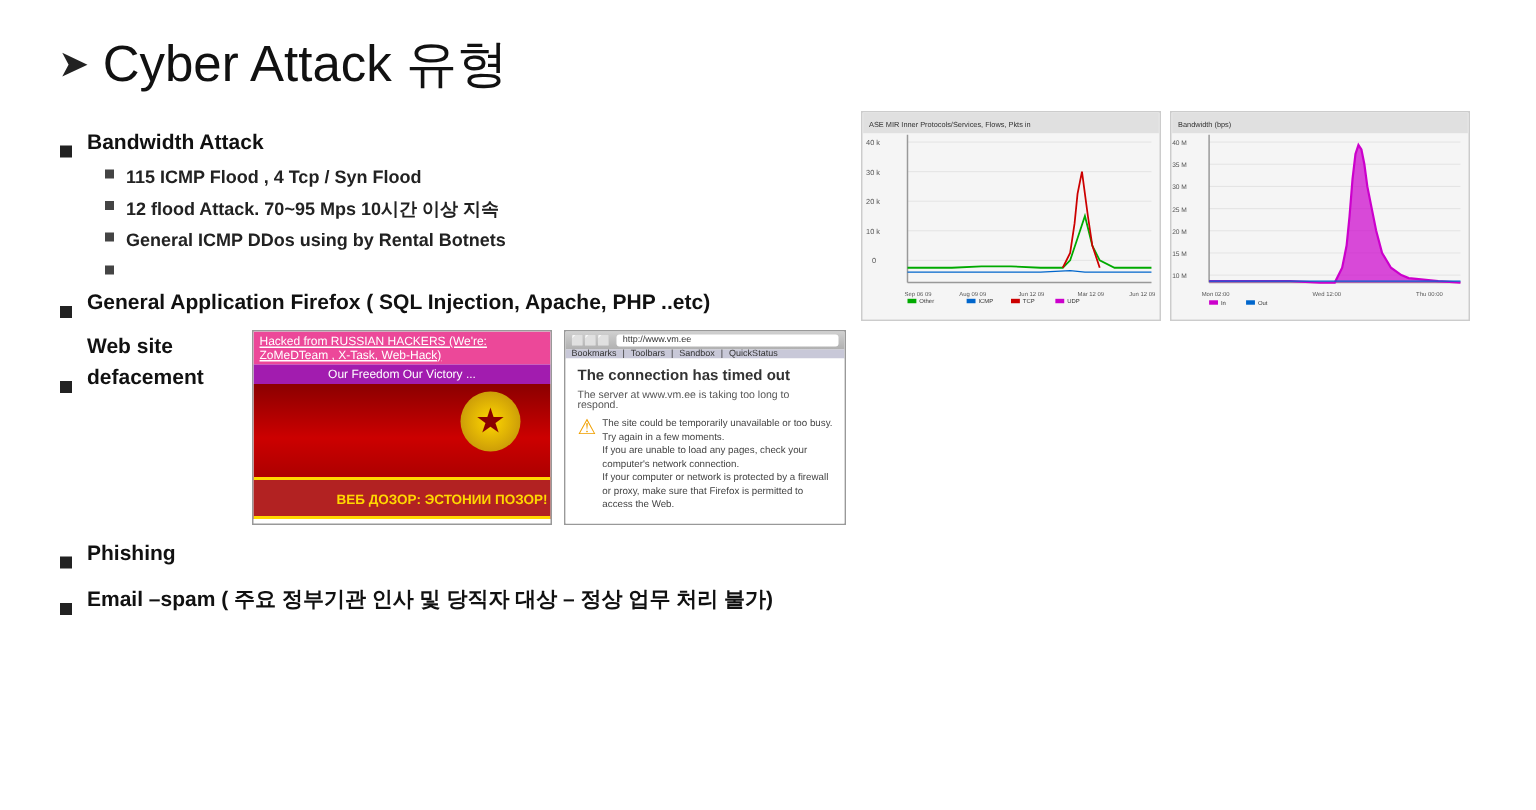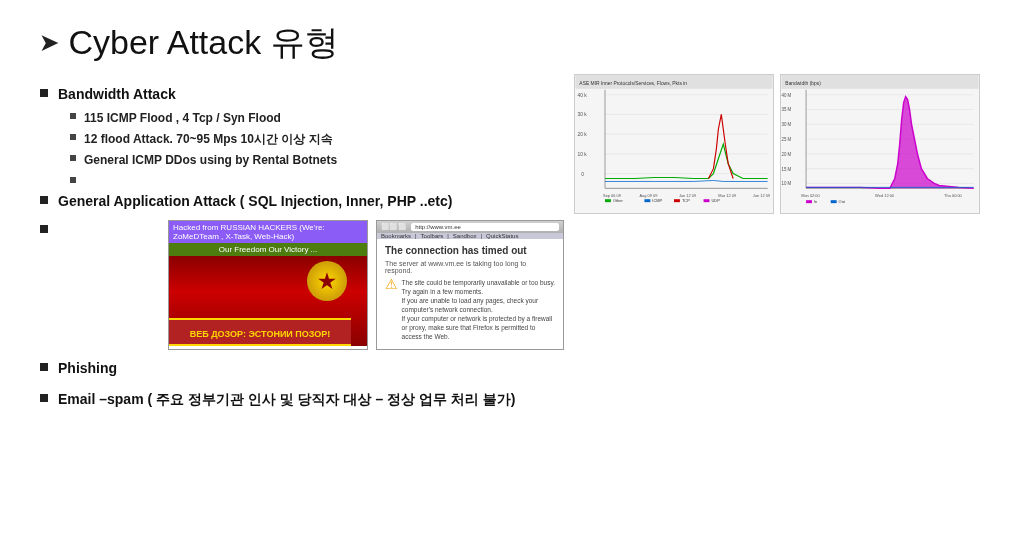--- a/index.html
+++ b/index.html
@@ -60,21 +60,21 @@
       margin-top: -10px;
     }
 
     
     .bullet-section {
       margin-bottom: 10px;
     }
 
     .bullet-main {
       display: flex;
-      align-items: flex-start;
+      align-items: flex-end;
       margin-bottom: 4px;
     }
 
     .bullet-square {
       width: 8px;
       height: 8px;
       background: #222;
       margin-right: 10px;
       margin-top: 5px;
       flex-shrink: 0;
@@ -156,25 +156,26 @@
     }
 
     
     .screenshot-box {
       border: 1px solid #999;
       overflow: hidden;
       position: relative;
     }
 
     .defacement-title-bar {
-      background: #8b5cf6;
+      background: #ec4899;
       color: #fff;
       font-size: 8px;
       padding: 2px 4px;
       width: 100%;
+      text-decoration: underline;
     }
 
     .connection-error-bar {
       background: linear-gradient(to bottom, #d0d0d0, #b0b0b0);
       height: 20px;
       display: flex;
       align-items: center;
       padding: 2px 4px;
       font-size: 7px;
       color: #333;
@@ -265,42 +266,43 @@
           </div>
           <div class="sub-bullet">
             <div class="bullet-square-small"></div>
           </div>
         </div>
       </div>
 
       <div class="bullet-section section-gap">
         <div class="bullet-main">
           <div class="bullet-square"></div>
-          <span class="bullet-main-text">General Application Attack ( SQL Injection, Inner, PHP ..etc)</span>
+          <span class="bullet-main-text">General Application Firefox ( SQL Injection, Apache, PHP ..etc)</span>
         </div>
       </div>
 
       <div class="middle-section">
         <div class="middle-left">
           <div class="bullet-main">
             <div class="bullet-square"></div>
             <div>
+              <div class="bullet-main-text">Web site defacement</div>
             </div>
           </div>
         </div>
 
         <div class="img-grid">
 
           <div class="screenshot-box" style="width:200px;height:130px;">
             <div class="defacement-title-bar">Hacked from RUSSIAN HACKERS (We're: ZoMeDTeam , X-Task, Web-Hack)</div>
-            <div style="background:#4d7c0f;color:#fff;font-size:8px;text-align:center;padding:2px 4px;">Our Freedom    Our Victory ...</div>
+            <div style="background:#a21caf;color:#fff;font-size:8px;text-align:center;padding:2px 4px;">Our Freedom    Our Victory ...</div>
             <div style="position:relative;height:90px;overflow:hidden;background:linear-gradient(to bottom,#8b0000 0%,#cc0000 40%,#8b0000 100%);">
 
               <div style="position:absolute;top:5px;right:20px;width:40px;height:40px;background:radial-gradient(circle,#ffd700,#b8860b);border-radius:50%;display:flex;align-items:center;justify-content:center;color:#8b0000;font-size:20px;font-weight:bold;">★</div>
-              <div style="position:absolute;bottom:0;left:0;right:16px;background:#b22222;border-top:2px solid #ffd700;border-bottom:2px solid #ffd700;padding:3px 2px;text-align:center;">
+              <div style="position:absolute;bottom:0;left:0;right:0;background:#b22222;border-top:2px solid #ffd700;border-bottom:2px solid #ffd700;padding:3px 2px;text-align:right;">
                 <span style="color:#ffd700;font-size:9px;font-weight:bold;">ВЕБ ДОЗОР:          ЭСТОНИИ ПОЗОР!</span>
               </div>
             </div>
           </div>
 
           <div class="screenshot-box" style="width:188px;height:130px;display:flex;flex-direction:column;">
             <div class="connection-error-bar">
               <span style="margin-right:4px;">⬜⬜⬜</span>
               <span style="font-size:6px;background:#fff;padding:1px 4px;border-radius:2px;flex:1;">http://www.vm.ee</span>
             </div>

